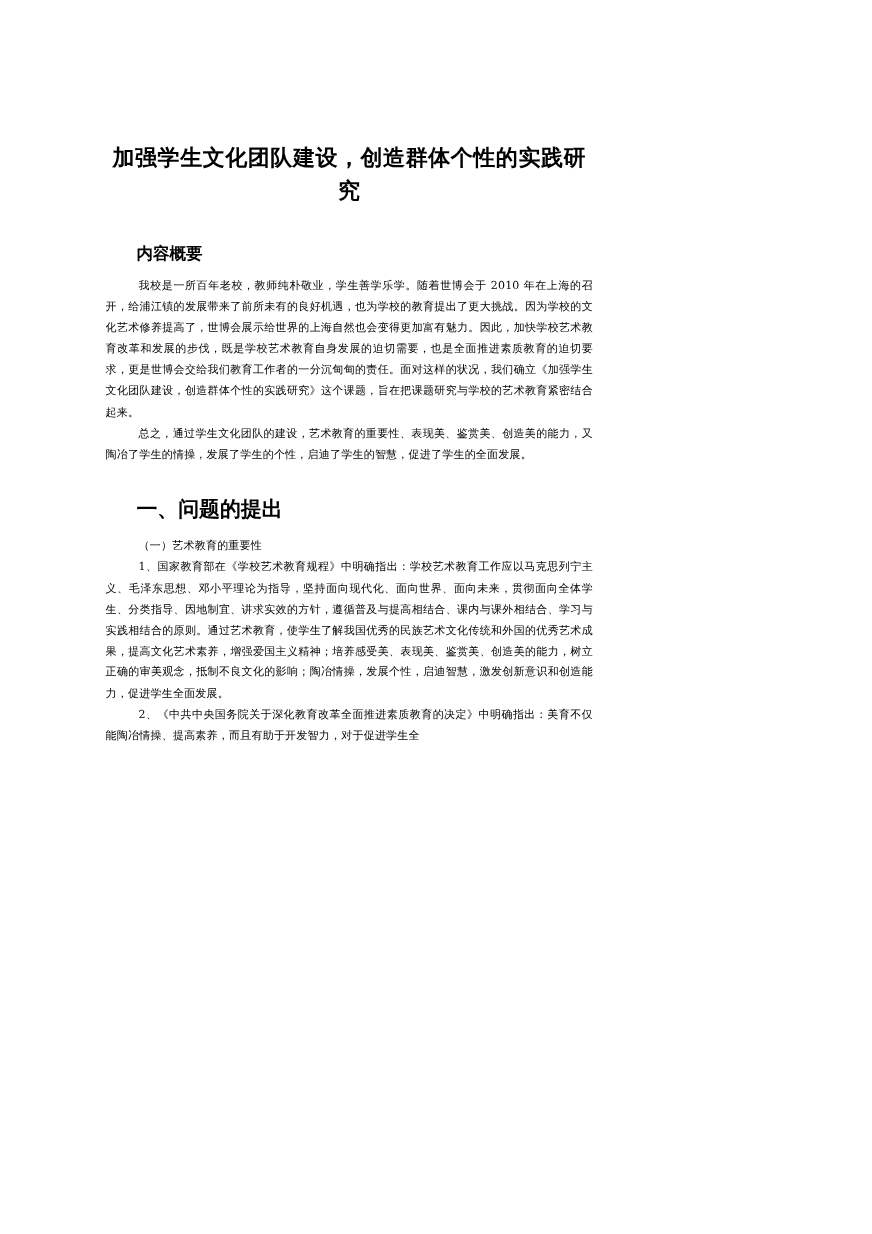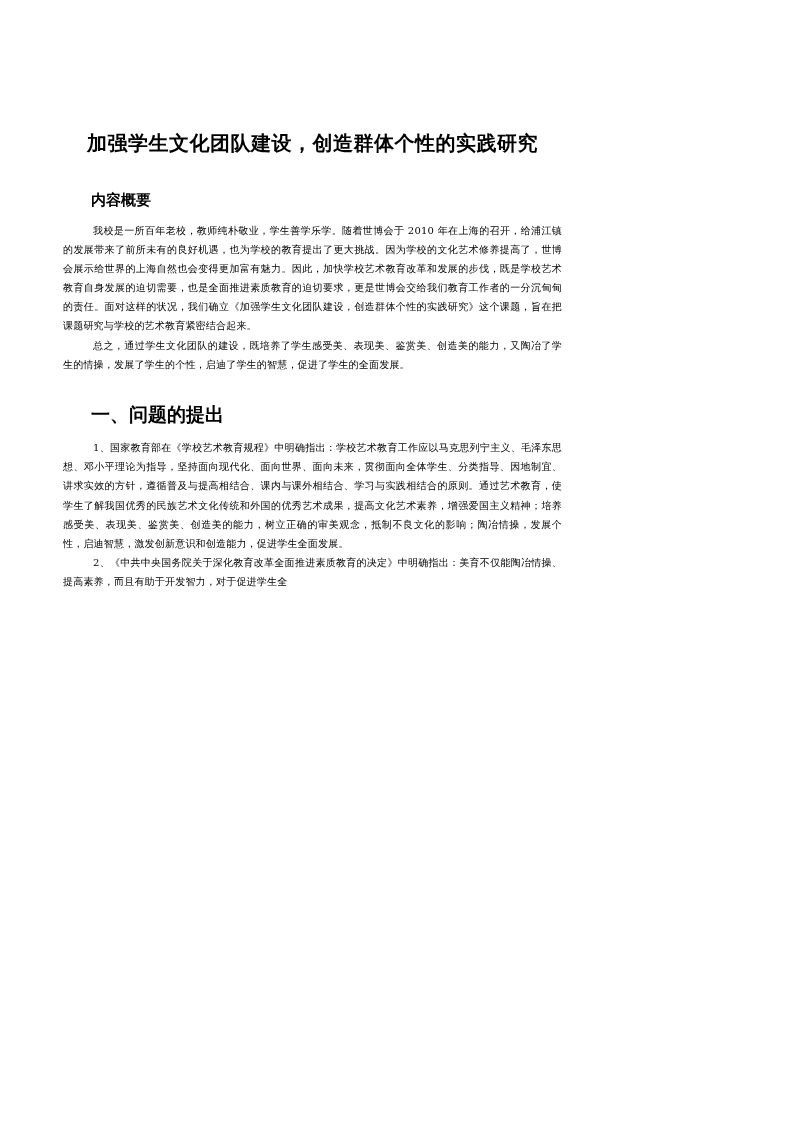--- a/index.html
+++ b/index.html
@@ -10,23 +10,22 @@
   body {
     font-family: "DejaVu Serif", "Liberation Serif", serif;
     color: #000000;
   }
   .page {
     width: 635px;
     height: 1122px;
     position: relative;
     background: #ffffff;
     box-sizing: border-box;
-    padding: 128px 96px 60px 40px;
+    padding: 128px 96px 60px 96px;
     overflow: hidden;
-    margin-left: 23px;
   }
   .doc-title {
     font-family: "DejaVu Sans", "Liberation Sans", sans-serif;
     font-size: 20px;
     font-weight: bold;
     text-align: center;
     letter-spacing: 0.5px;
     margin: 0 0 28px 0;
     line-height: 1.5;
   }
@@ -59,21 +58,22 @@
 </head>
 <body>
 
 <div class="page">
 
   <h1 class="doc-title">加强学生文化团队建设，创造群体个性的实践研究</h1>
 
   <div class="section-label">内容概要</div>
 
   <p class="body-text">我校是一所百年老校，教师纯朴敬业，学生善学乐学。随着世博会于 2010 年在上海的召开，给浦江镇的发展带来了前所未有的良好机遇，也为学校的教育提出了更大挑战。因为学校的文化艺术修养提高了，世博会展示给世界的上海自然也会变得更加富有魅力。因此，加快学校艺术教育改革和发展的步伐，既是学校艺术教育自身发展的迫切需要，也是全面推进素质教育的迫切要求，更是世博会交给我们教育工作者的一分沉甸甸的责任。面对这样的状况，我们确立《加强学生文化团队建设，创造群体个性的实践研究》这个课题，旨在把课题研究与学校的艺术教育紧密结合起来。</p>
-  <p class="body-text">总之，通过学生文化团队的建设，既培养了学生感受美、表现美、鉴赏美、创造美的能力，又陶冶了学生的情操，发展了学生的个性，启迪了学生的智慧，促进了学生的全面发展。</p>
+  <p class="body-text">总之，通过学生文化团队的建设，艺术教育的重要性、表现美、鉴赏美、创造美的能力，又陶冶了学生的情操，发展了学生的个性，启迪了学生的智慧，促进了学生的全面发展。</p>
 
   <div class="heading-1">一、问题的提出</div>
 
+  <p class="body-text">（一）艺术教育的重要性</p>
 
   <p class="body-text">1、国家教育部在《学校艺术教育规程》中明确指出：学校艺术教育工作应以马克思列宁主义、毛泽东思想、邓小平理论为指导，坚持面向现代化、面向世界、面向未来，贯彻面向全体学生、分类指导、因地制宜、讲求实效的方针，遵循普及与提高相结合、课内与课外相结合、学习与实践相结合的原则。通过艺术教育，使学生了解我国优秀的民族艺术文化传统和外国的优秀艺术成果，提高文化艺术素养，增强爱国主义精神；培养感受美、表现美、鉴赏美、创造美的能力，树立正确的审美观念，抵制不良文化的影响；陶冶情操，发展个性，启迪智慧，激发创新意识和创造能力，促进学生全面发展。</p>
   <p class="body-text">2、《中共中央国务院关于深化教育改革全面推进素质教育的决定》中明确指出：美育不仅能陶冶情操、提高素养，而且有助于开发智力，对于促进学生全</p>
 
 </div>
 
 </body></html>

